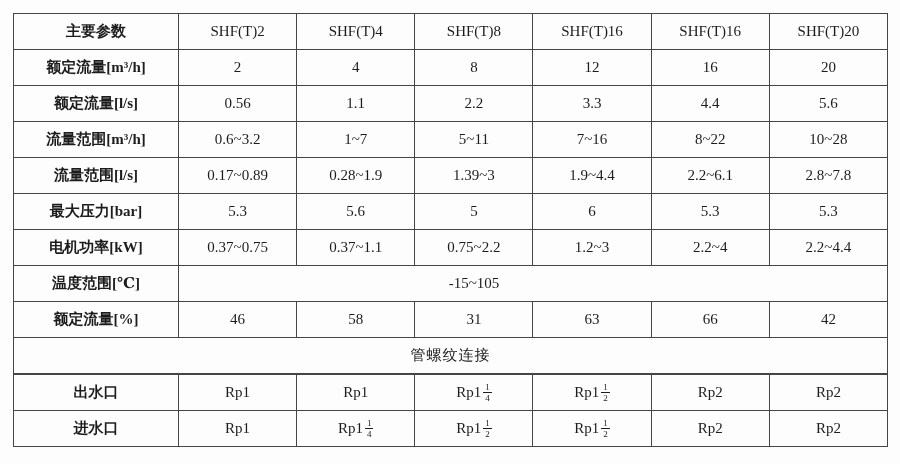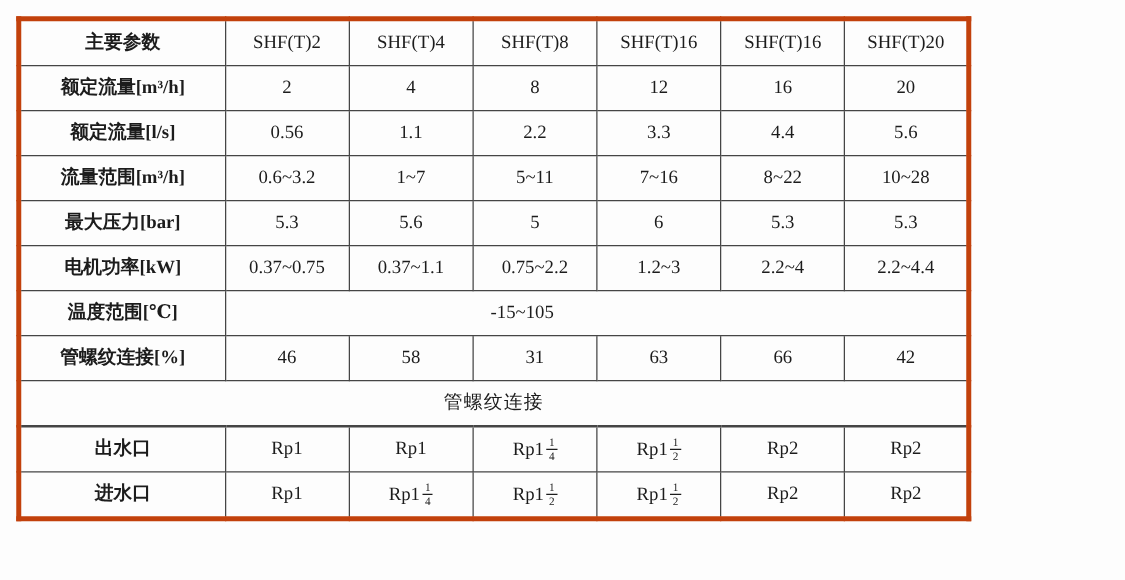--- a/index.html
+++ b/index.html
@@ -2,23 +2,23 @@
 <html><head>
 <meta charset="utf-8">
 <style>
   html,body{margin:0;padding:0}
   body{
     width:900px;height:464px;position:relative;
     background:#fdfdfd;color:#1c1c1c;
     font-family:"Liberation Serif","DejaVu Serif",serif;
   }
   table#spec{
-    position:absolute;left:13px;top:13px;width:764px;
+    position:absolute;left:13px;top:13px;width:875px;
     border-collapse:collapse;table-layout:fixed;
-    border:4px solid #c2410c;
+    border:1px solid #c2410c;
   }
   col.c0{width:165px}
   td{
     border:1px solid #454545;
     height:35px;padding:0;
     text-align:center;vertical-align:middle;
     font-size:15px;line-height:1.1;
     overflow:hidden;white-space:nowrap;
   }
   td.label{font-weight:bold}
@@ -77,20 +77,29 @@
       <tr>
         <td class="label">流量范围[m³/h]</td>
         <td class="val">0.6~3.2</td>
         <td class="val">1~7</td>
         <td class="val">5~11</td>
         <td class="val">7~16</td>
         <td class="val">8~22</td>
         <td class="val">10~28</td>
       </tr>
       <tr>
+        <td class="label">流量范围[l/s]</td>
+        <td class="val">0.17~0.89</td>
+        <td class="val">0.28~1.9</td>
+        <td class="val">1.39~3</td>
+        <td class="val">1.9~4.4</td>
+        <td class="val">2.2~6.1</td>
+        <td class="val">2.8~7.8</td>
+      </tr>
+      <tr>
         <td class="label">最大压力[bar]</td>
         <td class="val">5.3</td>
         <td class="val">5.6</td>
         <td class="val">5</td>
         <td class="val">6</td>
         <td class="val">5.3</td>
         <td class="val">5.3</td>
       </tr>
       <tr>
         <td class="label">电机功率[kW]</td>
@@ -99,21 +108,21 @@
         <td class="val">0.75~2.2</td>
         <td class="val">1.2~3</td>
         <td class="val">2.2~4</td>
         <td class="val">2.2~4.4</td>
       </tr>
       <tr>
         <td class="label">温度范围[℃]</td>
         <td class="val span-val" colspan="6">-15~105</td>
       </tr>
       <tr>
-        <td class="label">管螺纹连接[%]</td>
+        <td class="label">额定流量[%]</td>
         <td class="val">46</td>
         <td class="val">58</td>
         <td class="val">31</td>
         <td class="val">63</td>
         <td class="val">66</td>
         <td class="val">42</td>
       </tr>
       <tr>
         <td class="section" colspan="7">管螺纹连接</td>
       </tr>

